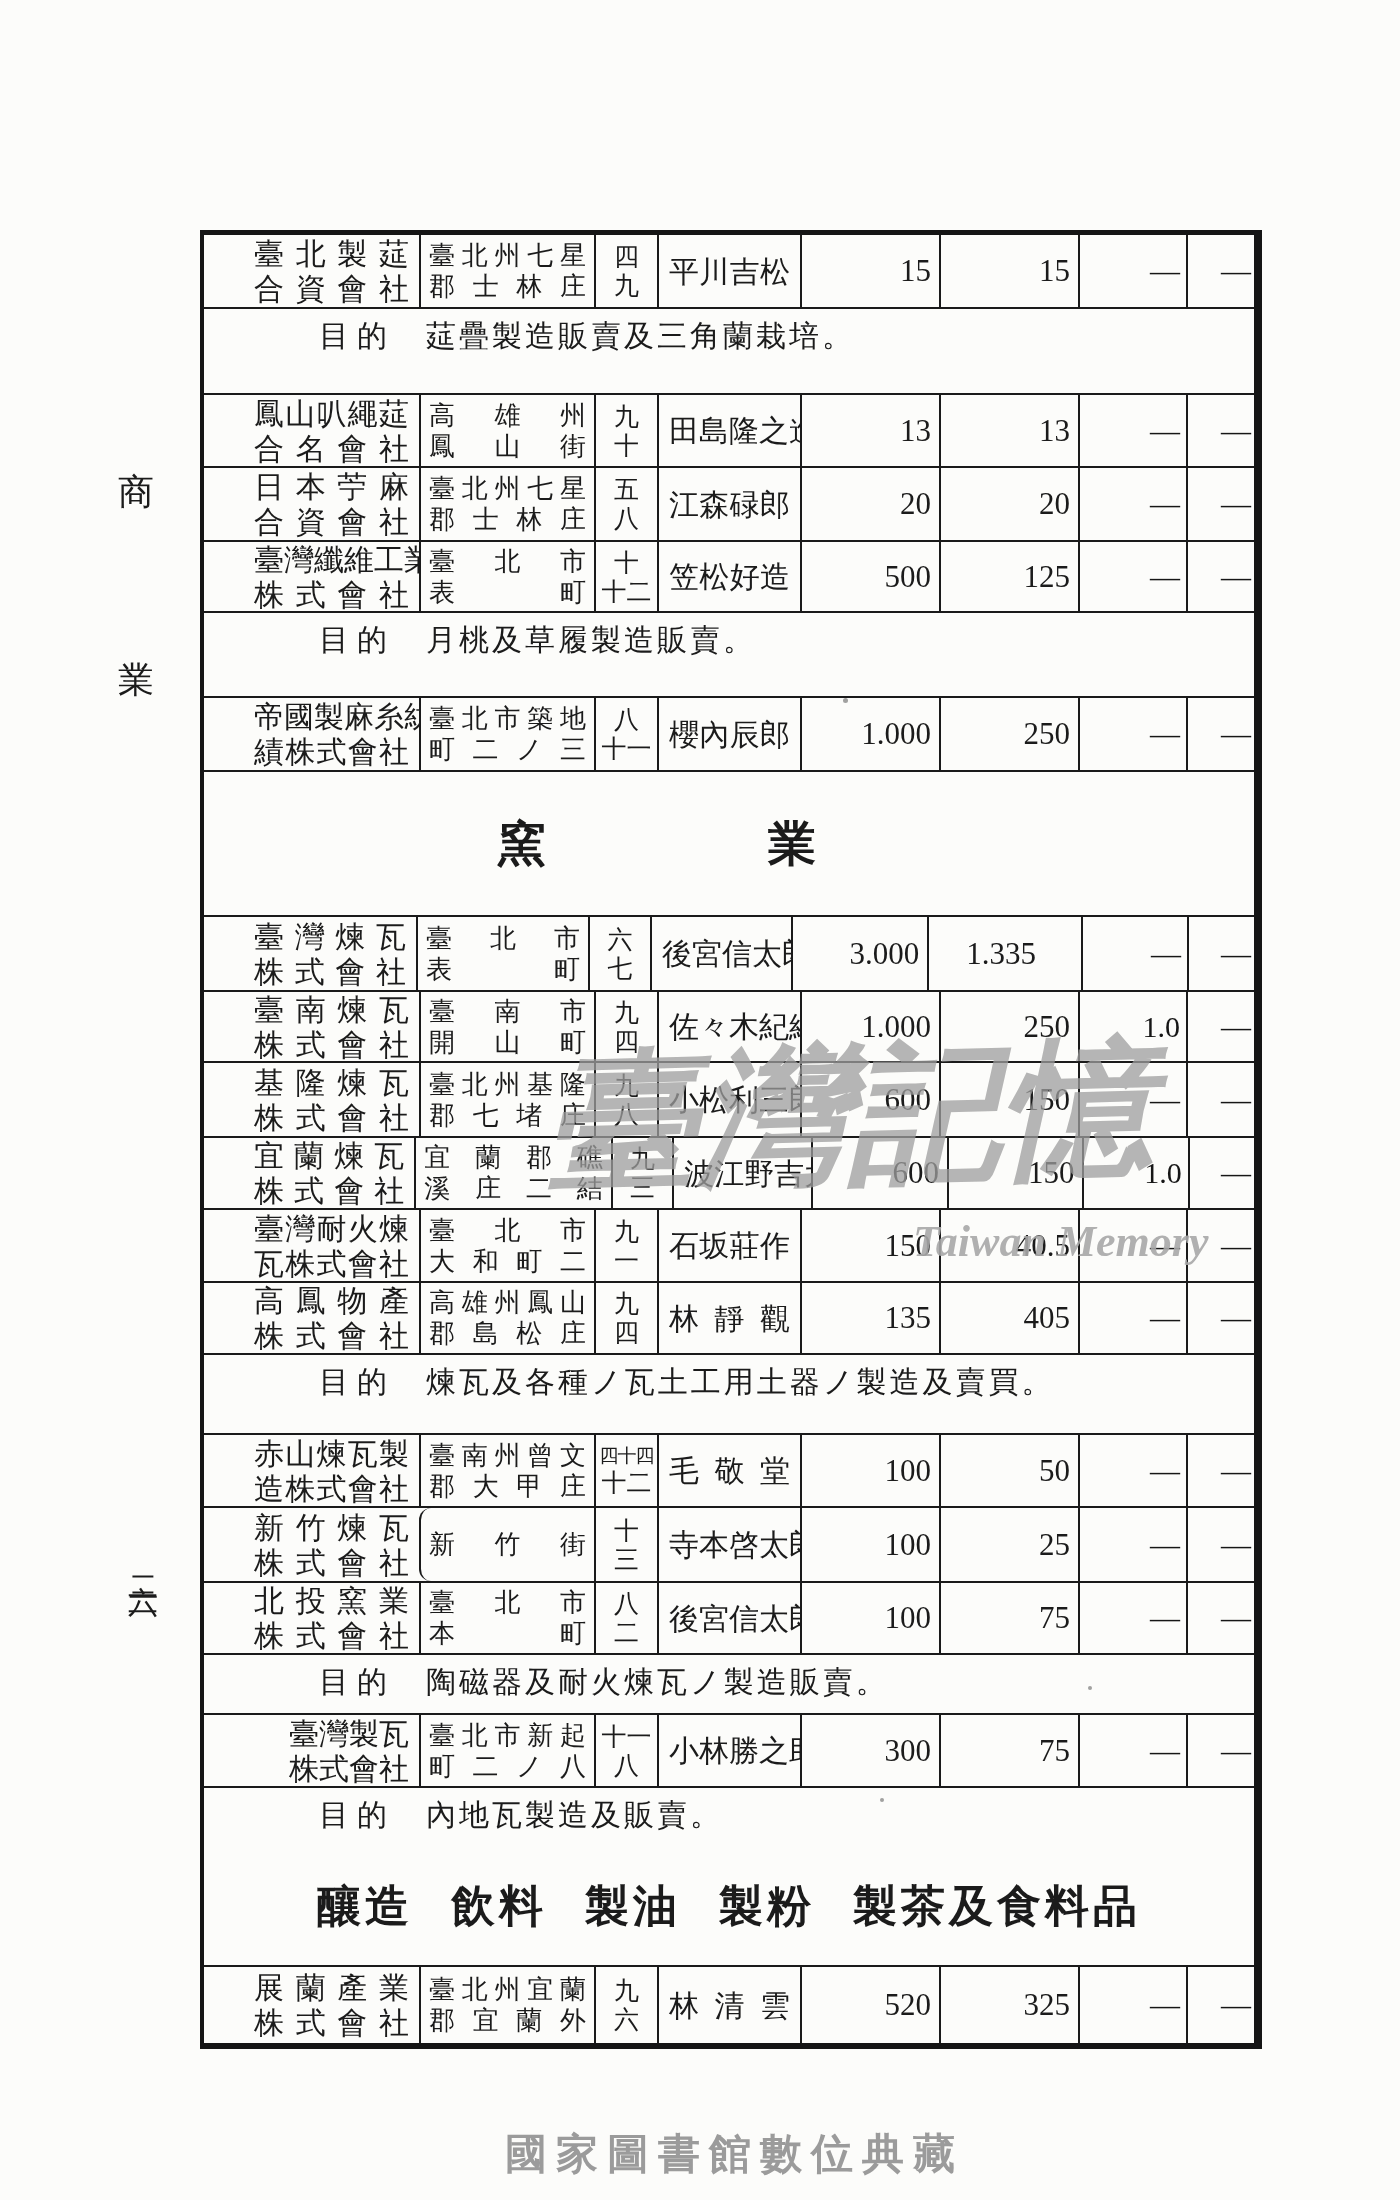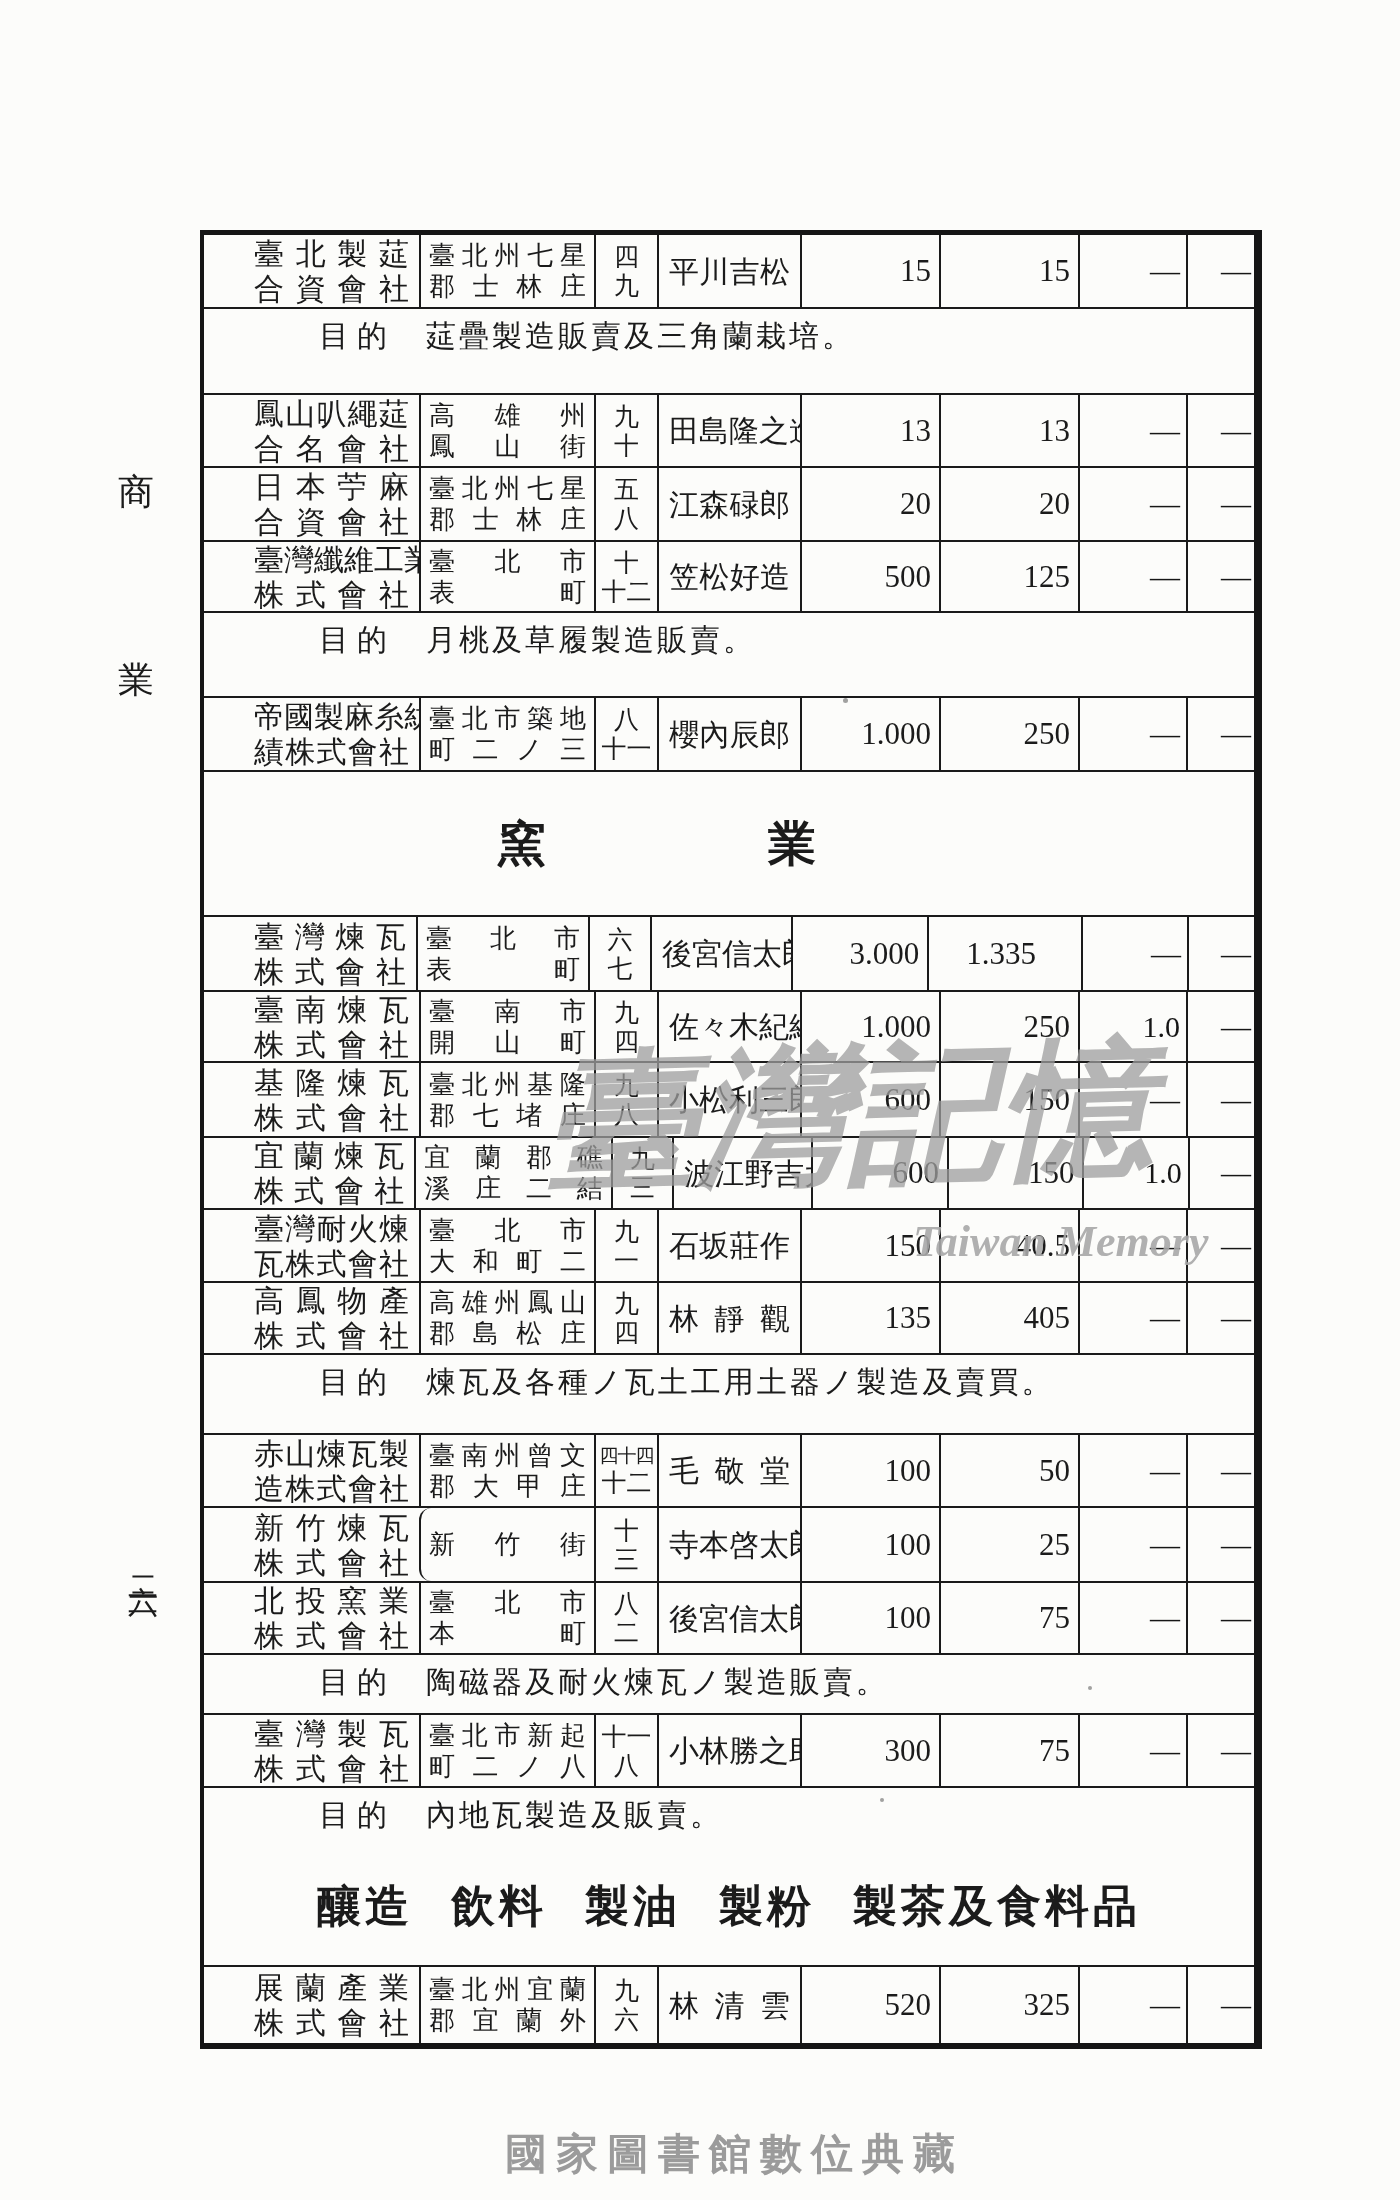--- a/index.html
+++ b/index.html
@@ -381,21 +381,21 @@
         <div class="cell person" style="width: 143px;">
           <div class="jline">後宮信太郎</div>
         </div>
         <div class="cell num" style="width: 139px;">100</div>
         <div class="cell num" style="width: 139px;">75</div>
         <div class="cell num dash" style="width: 108px;">—</div>
         <div class="cell num dash last" style="width: 68px;">—</div>
       </div>
       <div class="trow purpose" style="height: 60px;"><span class="plabel">目的</span><span class="ptext">陶磁器及耐火煉瓦ノ製造販賣。</span></div>
       <div class="trow company" style="height: 73px;">
-        <div class="cell name" style="width: 215px;">
+        <div class="cell name" style="width: 215px; align-items: flex-end;">
           <div class="jline">臺灣製瓦</div>
           <div class="jline">株式會社</div>
         </div>
         <div class="cell addr" style="width: 175px;">
           <div class="jline">臺北市新起</div>
           <div class="jline">町二ノ八</div>
         </div>
         <div class="cell date" style="width: 63px;">
           <div class="dchar">十一</div>
           <div class="dchar">八</div>

